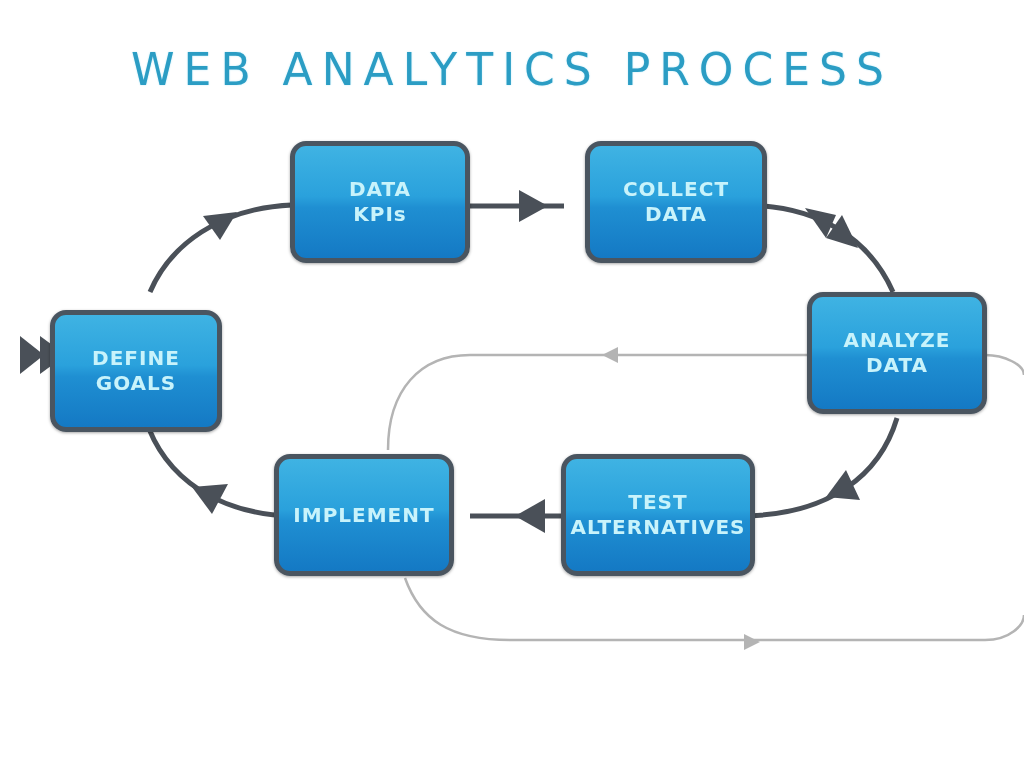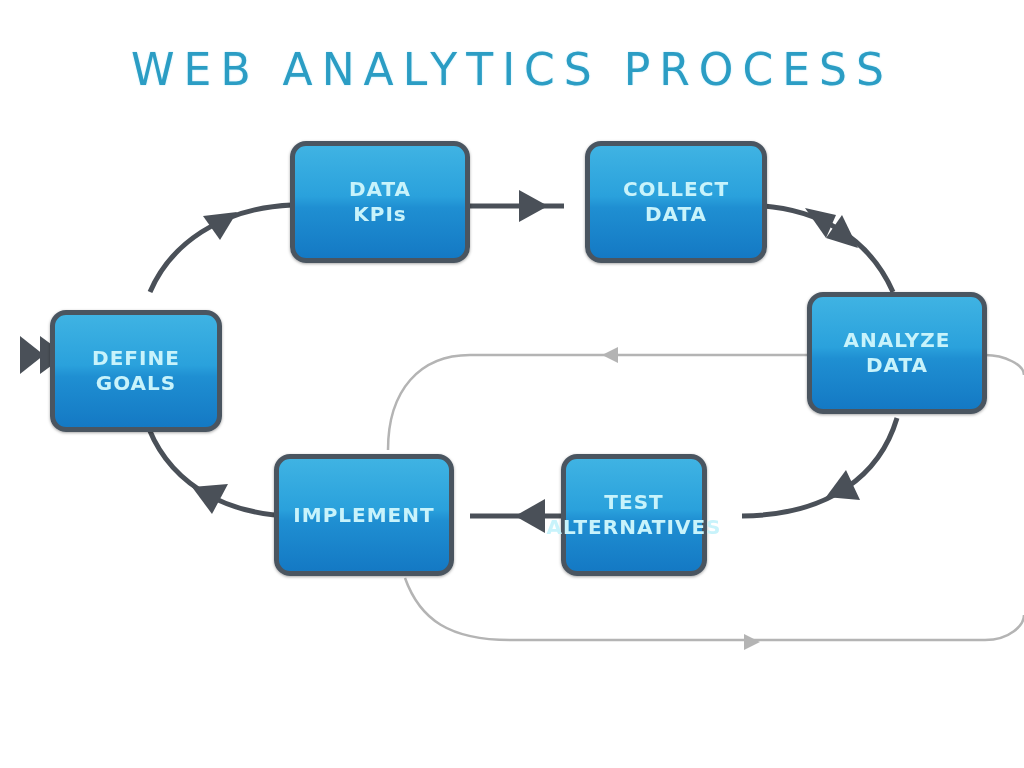--- a/index.html
+++ b/index.html
@@ -49,19 +49,19 @@
 KPIs</span>
 </div>
 <div class="node" style="left:561px;top:141px;width:182px;margin-left:24px;">
   <span>COLLECT
 DATA</span>
 </div>
 <div class="node" style="left:807px;top:292px;width:180px;">
   <span>ANALYZE
 DATA</span>
 </div>
-<div class="node" style="left:561px;top:454px;width:146px;">
+<div class="node" style="left:561px;top:454px;width:194px;">
   <span>TEST
 ALTERNATIVES</span>
 </div>
 <div class="node" style="left:274px;top:454px;width:180px;">
   <span>IMPLEMENT</span>
 </div>
 
 </body></html>

